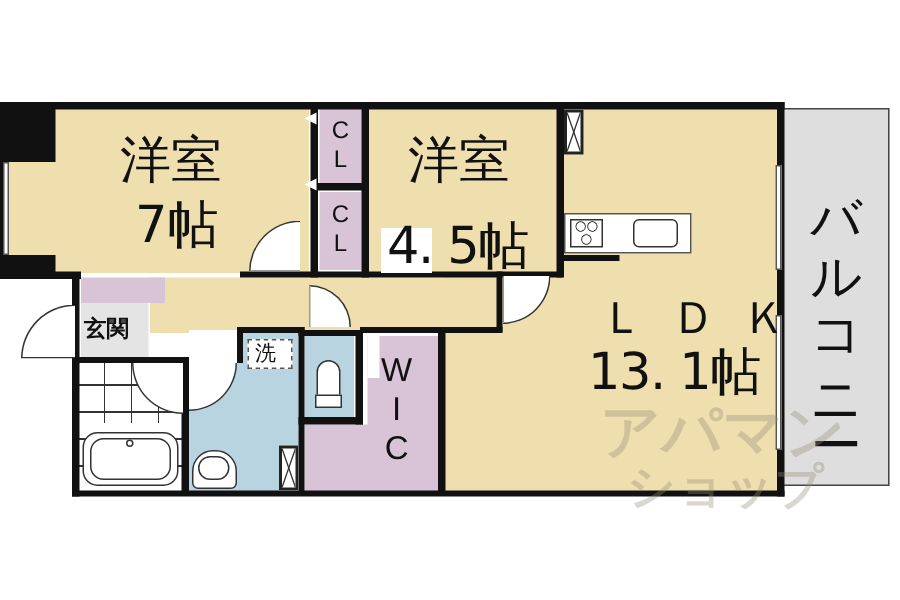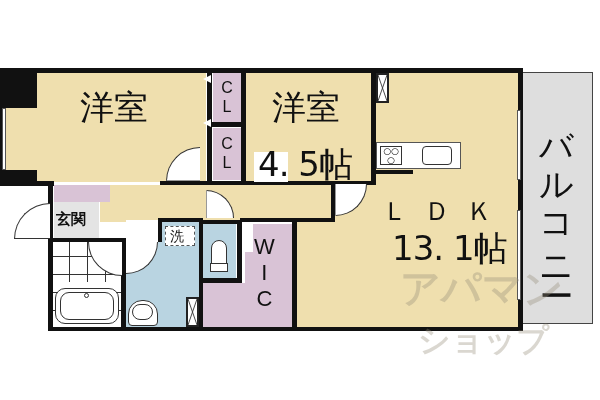--- a/index.html
+++ b/index.html
@@ -122,43 +122,44 @@
   <div class="door-arc" style="left:14px;top:203px;width:36px;height:36px;border-radius:36px 0 0 0;border-right:none;"></div>
   <div class="door-arc" style="left:88px;top:242px;width:34px;height:34px;border-radius:0 0 0 34px;border-top:none;border-right:none;"></div>
   <div class="door-arc" style="left:126px;top:242px;width:32px;height:32px;border-radius:0 0 32px 0;border-top:none;border-left:none;"></div>
   <div class="door-arc" style="left:206px;top:190px;width:28px;height:28px;border-radius:0 28px 0 0;border-left:1px solid #999;border-bottom:none;"></div>
   <div class="door-arc" style="left:335px;top:184px;width:32px;height:32px;border-radius:0 0 32px 0;border-top:none;border-left:1px solid #999;"></div>
 
   <div class="abs" style="left:203px;top:75px;width:0;height:0;border-top:4px solid transparent;border-bottom:4px solid transparent;border-right:8px solid #fff;"></div>
   <div class="abs" style="left:203px;top:119px;width:0;height:0;border-top:4px solid transparent;border-bottom:4px solid transparent;border-right:8px solid #fff;"></div>
 
   <div class="label big" style="left:80px;top:90px;">洋室</div>
+  <div class="label big" style="left:90px;top:133px;">7帖</div>
 
   <div class="label big" style="left:272px;top:90px;">洋室</div>
   <div class="label big" style="left:258px;top:135px;letter-spacing:-1px;margin-top:12px;">4. 5帖</div>
 
   <div class="label cl" style="left:220px;top:78px;width:14px;">
     <span>C</span><br>
     <span>L</span>
   </div>
   <div class="label cl" style="left:220px;top:134px;width:14px;">
     <span>C</span><br>
     <span>L</span>
   </div>
 
-  <div class="label" style="left:382px;top:198px;font-size:26px;letter-spacing:4px;">Ｌ Ｄ Ｋ</div>
+  <div class="label" style="left:400px;top:198px;font-size:30px;letter-spacing:4px;">Ｌ Ｄ Ｋ</div>
   <div class="label big" style="left:376px;top:231px;letter-spacing:-1px;margin-left:16px;">13. 1帖</div>
 
   <div class="label" style="left:56px;top:212px;font-size:15px;font-weight:bold;">玄関</div>
 
   <div class="label" style="left:170px;top:229px;font-size:14px;">洗</div>
 
   <div class="label" style="left:254px;top:234px;font-size:22px;line-height:26px;font-family:'Liberation Sans',sans-serif;">
     <span>W</span><br>
     <span>I</span><br>
     <span>C</span>
   </div>
 
   <div class="label" style="left:540px;top:108px;font-size:34px;writing-mode:vertical-rl;letter-spacing:4px;">バルコニー</div>
 
   <div class="watermark" style="left:400px;top:268px;font-size:40px;">アパマン</div>
-  <div class="watermark" style="left:418px;top:324px;font-size:32px;">ショップ</div>
+  <div class="watermark" style="left:418px;top:308px;font-size:32px;">ショップ</div>
 </div>
 
 </body></html>

